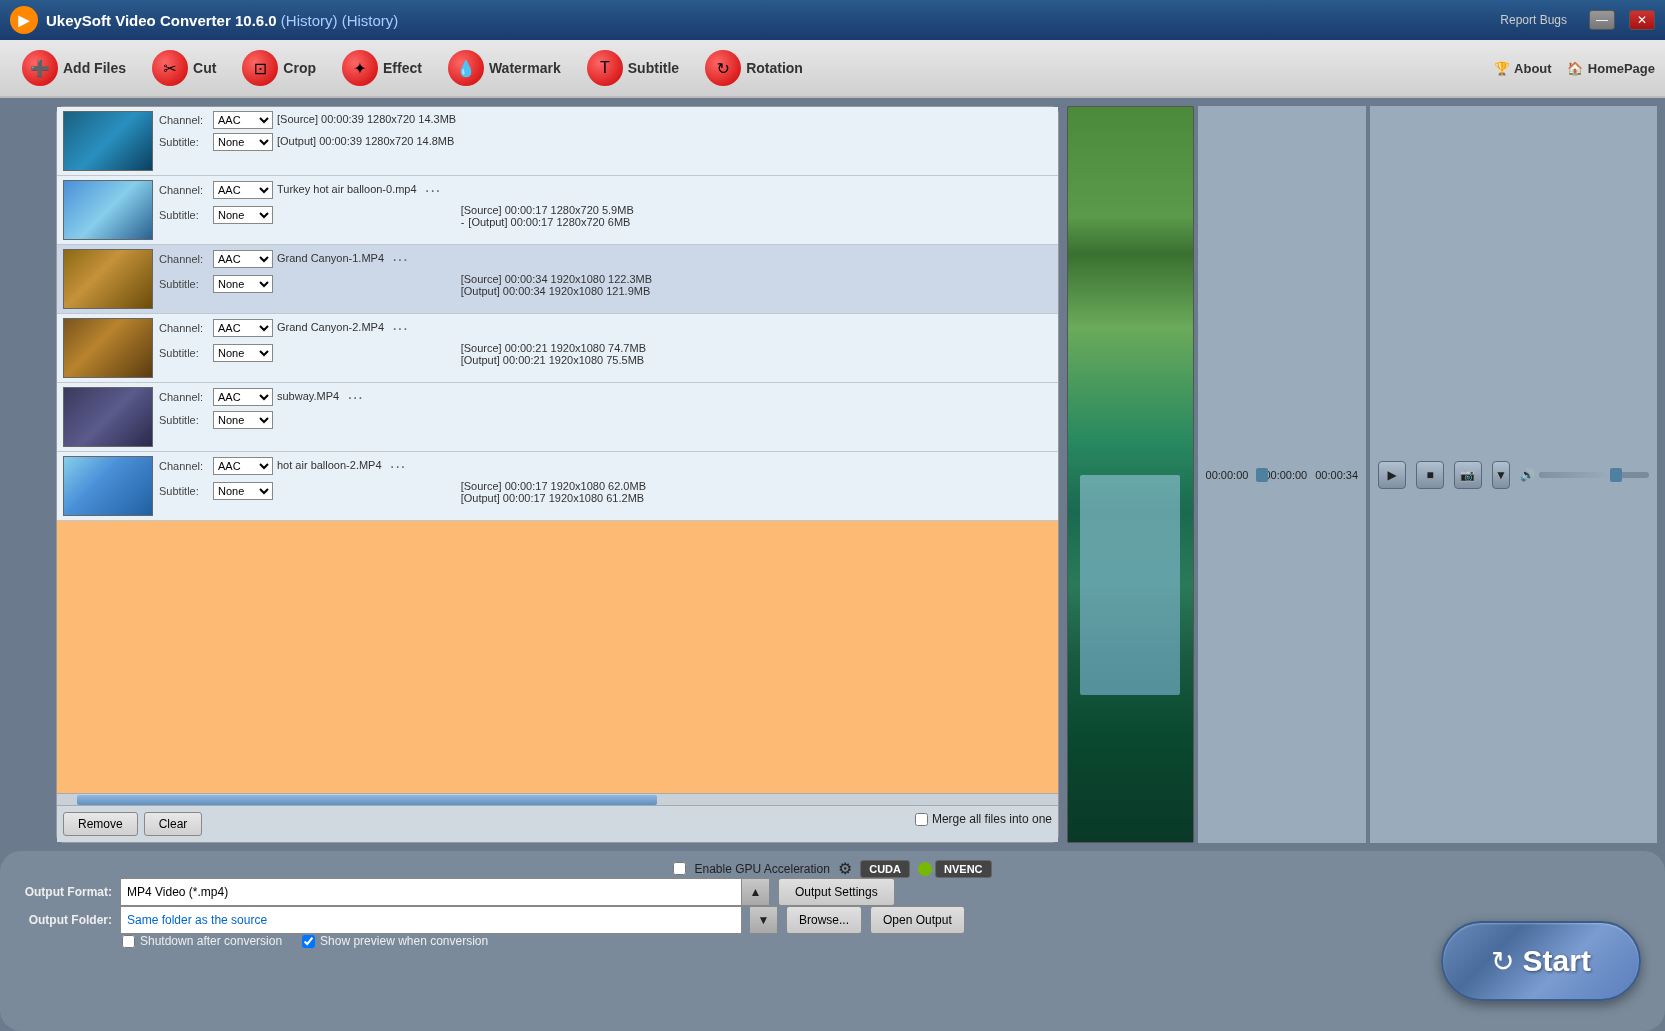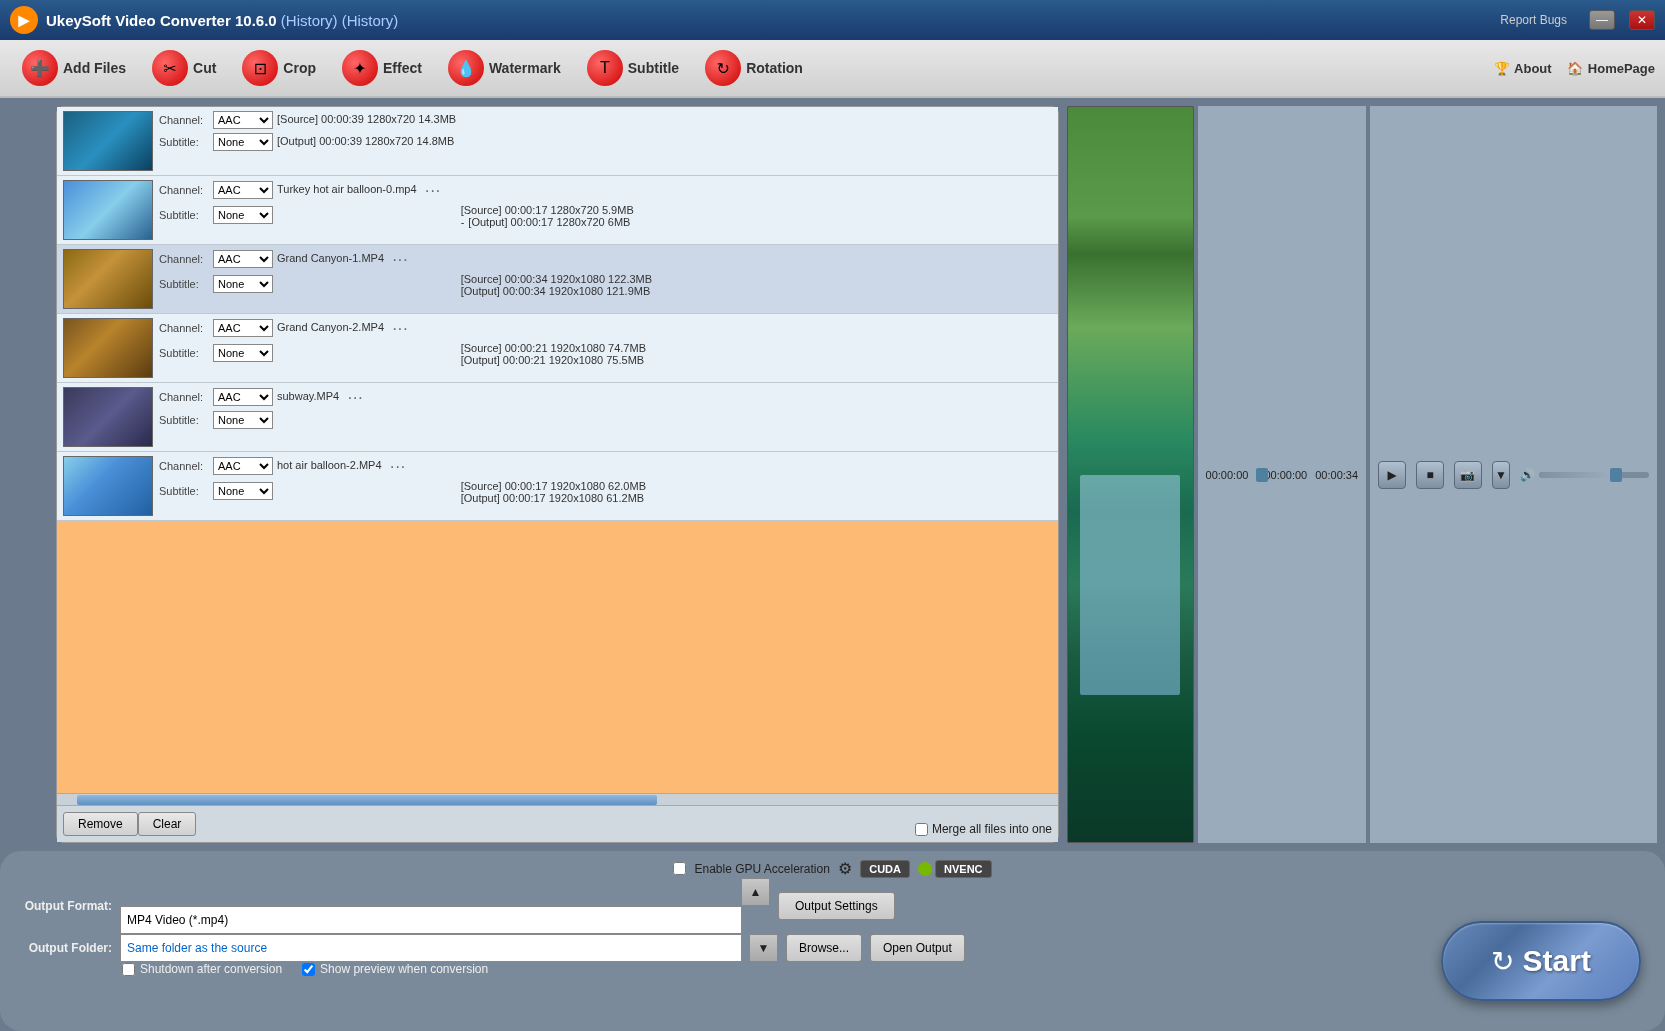--- a/index.html
+++ b/index.html
@@ -203,24 +203,25 @@
       font-size: 16px;
       color: #666;
       cursor: pointer;
       padding: 0 4px;
       display: flex;
       align-items: flex-start;
       padding-top: 2px;
     }
     #file-list-bottom {
       display: flex;
-      align-items: flex-end;
+      align-items: flex-start;
       padding: 6px;
       border-top: 1px solid #aaa;
       background: #d0d8e0;
+      gap: 6px;
     }
     .bottom-btn {
       padding: 4px 14px;
       background: linear-gradient(to bottom, #e8e8e8, #d0d0d0);
       border: 1px solid #888;
       border-radius: 3px;
       cursor: pointer;
       font-size: 12px;
     }
     .merge-area {
@@ -402,21 +403,20 @@
       max-width: 650px;
       display: flex;
     }
     .format-select {
       flex: 1;
       height: 28px;
       background: white;
       border: 1px solid #888;
       padding: 12px 6px;
       font-size: 12px;
-      margin-top: 28px;
     }
     .format-dropdown-btn {
       width: 28px;
       height: 28px;
       background: linear-gradient(to bottom, #c8c8c8, #a8a8a8);
       border: 1px solid #888;
       border-left: none;
       cursor: pointer;
       display: flex;
       align-items: center;

